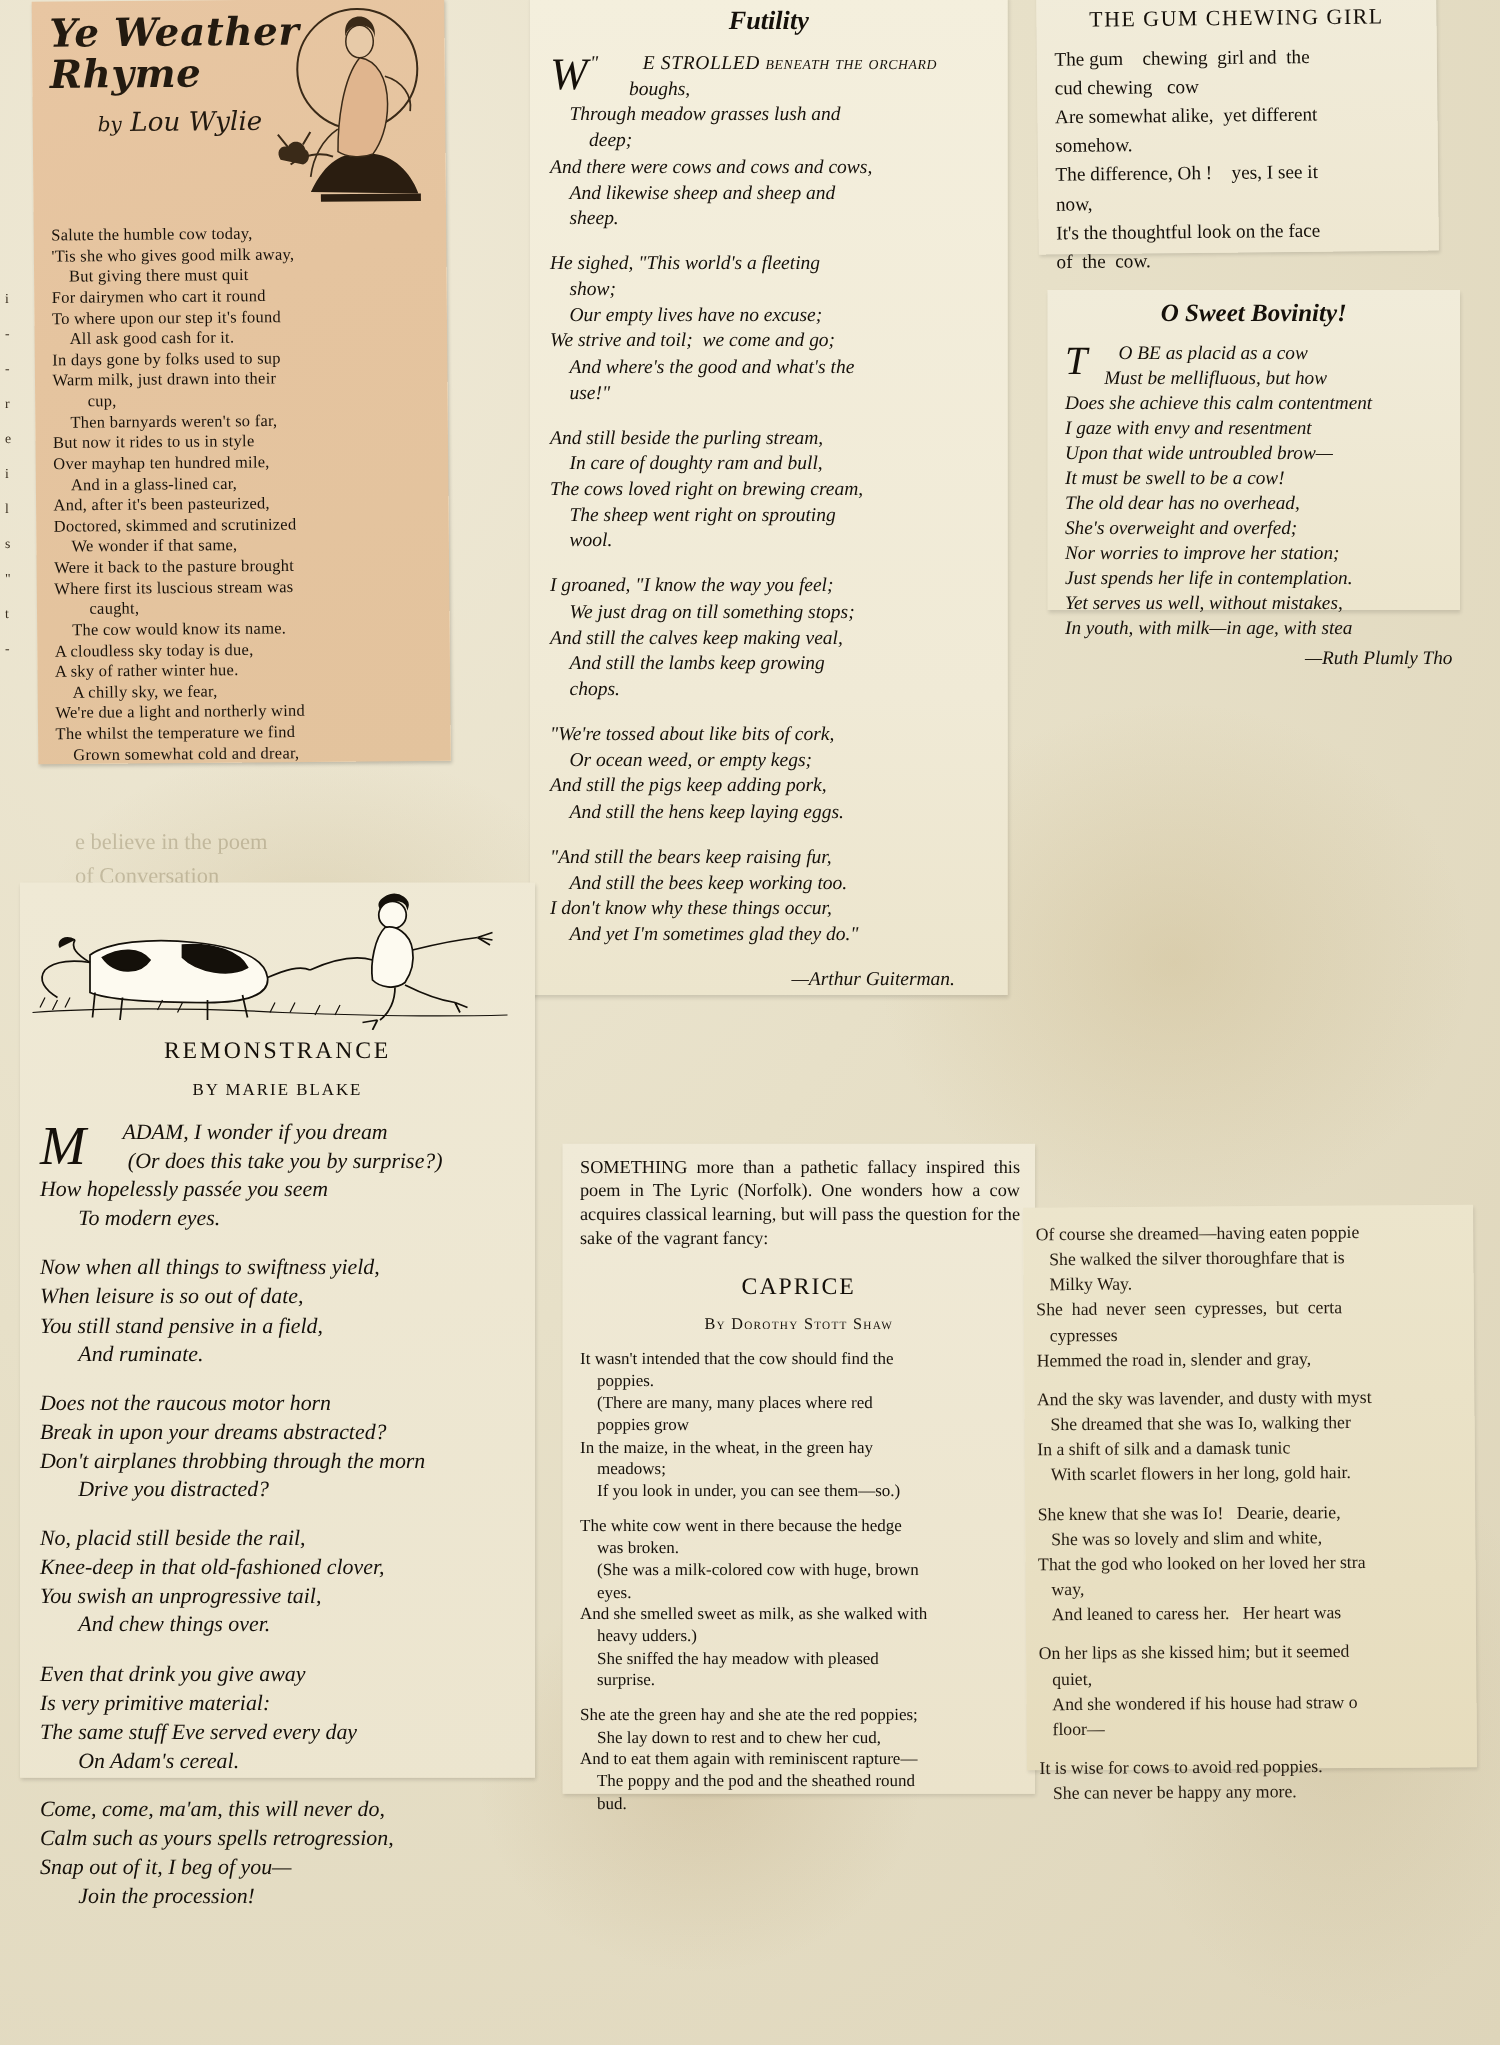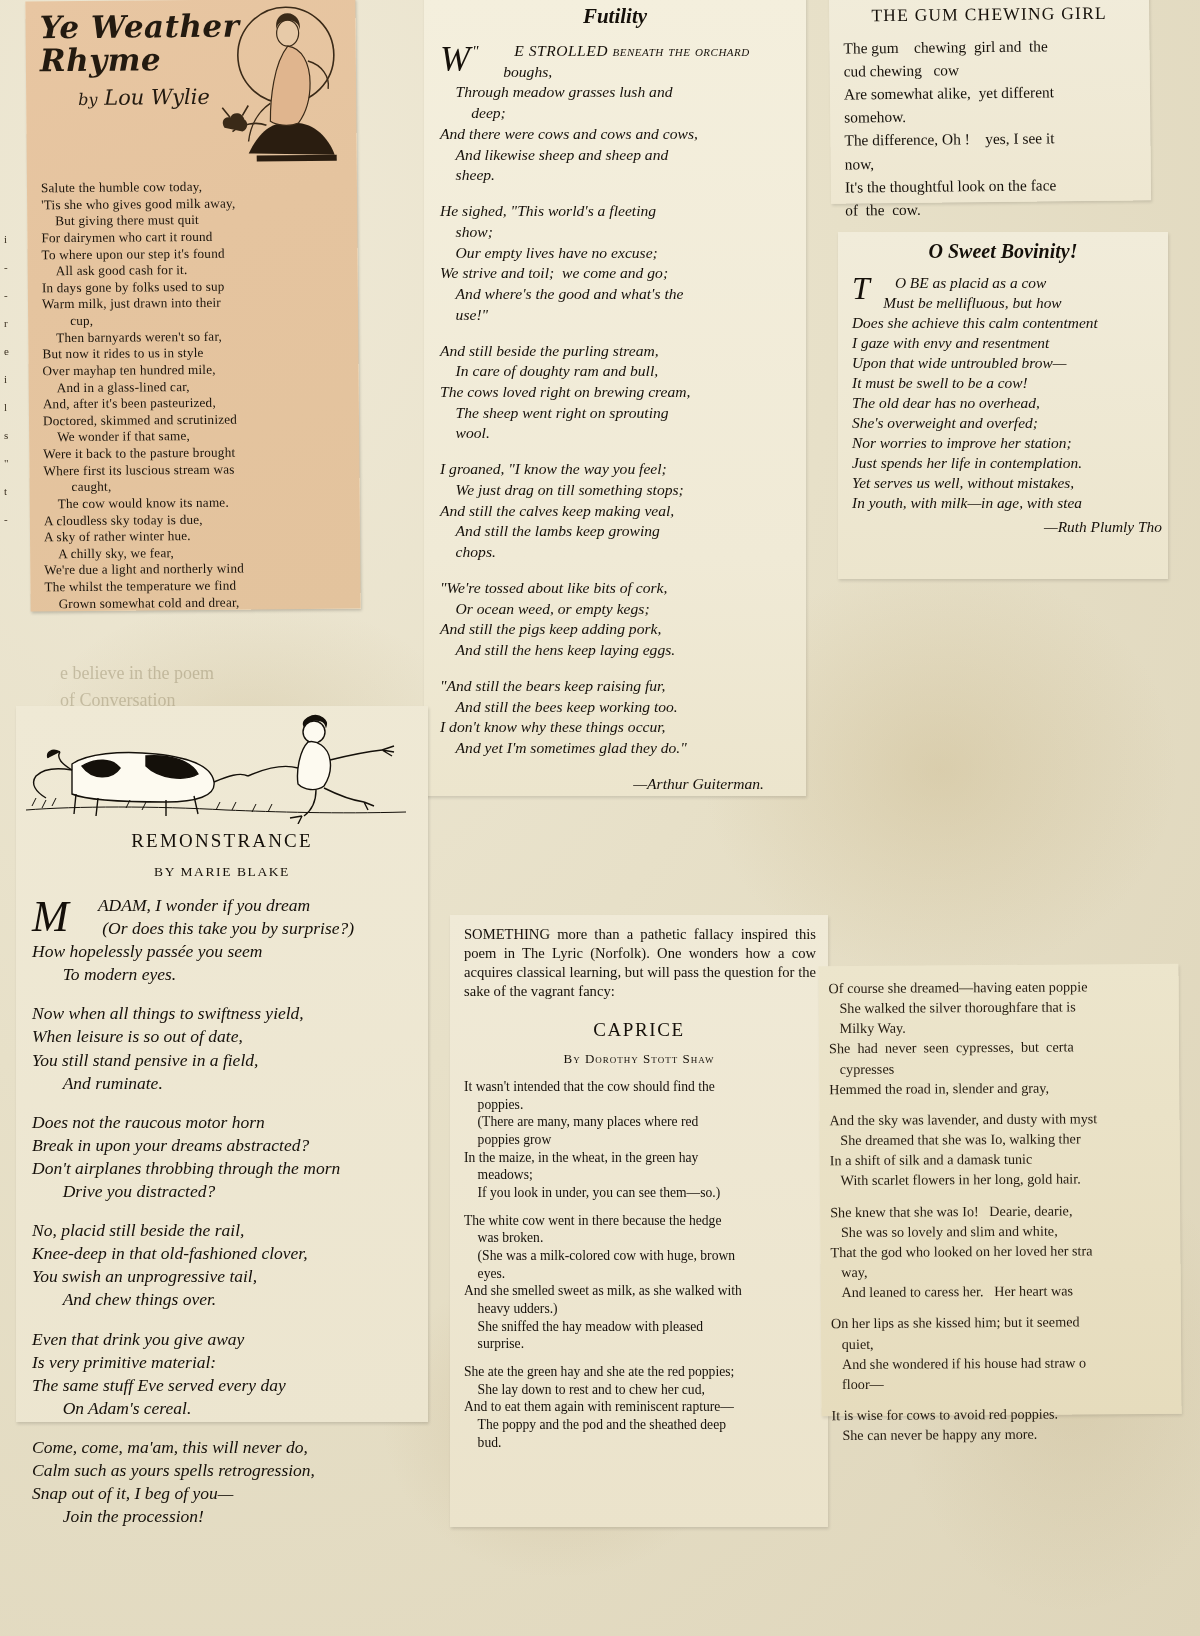--- a/index.html
+++ b/index.html
@@ -184,21 +184,21 @@
   .gum-body {
     font-size: 15.4px;
     line-height: 1.5;
     padding: 0 10px 0 14px;
     text-align: justify;
   }
   .gum-body .l { white-space: pre-wrap; display: block; }
 
   
   #bovinity {
-    left: 838px; top: 232px; width: 330px; height: 347px;
+    left: 838px; top: 232px; width: 330px; height: 256px;
     background: linear-gradient(180deg, #f1ecda 0%, #ece5cd 100%);
     box-shadow: 1px 2px 3px rgba(0,0,0,.12);
   }
   #bovinity h2 {
     margin: 8px 0 10px 0;
     text-align: center;
     font-size: 20px;
     font-style: italic;
     font-weight: bold;
   }
@@ -212,21 +212,21 @@
   .dropcap-T {
     float: left;
     font-size: 32px;
     line-height: 23px;
     font-style: italic;
     padding: 4px 2px 0 0;
   }
 
   
   #caprice {
-    left: 450px; top: 915px; width: 378px; height: 612px;
+    left: 450px; top: 915px; width: 378px; height: 520px;
     background: linear-gradient(180deg, #f0ead7 0%, #ebe3cb 100%);
     box-shadow: 1px 2px 3px rgba(0,0,0,.12);
   }
   .cap-intro {
     font-size: 14.6px;
     line-height: 1.30;
     padding: 10px 12px 0 14px;
     text-align: justify;
   }
   #caprice h2 {
@@ -521,21 +521,21 @@
         <div class="l">    eyes.</div>
         <div class="l">And she smelled sweet as milk, as she walked with</div>
         <div class="l">    heavy udders.)</div>
         <div class="l">    She sniffed the hay meadow with pleased</div>
         <div class="l">    surprise.</div>
       </div>
       <div class="stanza">
         <div class="l">She ate the green hay and she ate the red poppies;</div>
         <div class="l">    She lay down to rest and to chew her cud,</div>
         <div class="l">And to eat them again with reminiscent rapture—</div>
-        <div class="l">    The poppy and the pod and the sheathed deep</div>
+        <div class="l">    The poppy and the pod and the sheathed round</div>
         <div class="l">    bud.</div>
       </div>
     </div>
 </div>
 
 <div class="clip" id="io-poem">
   <div class="io-body" id="io-body">
       <div class="stanza">
         <div class="l">Of course she dreamed—having eaten poppie</div>
         <div class="l">   She walked the silver thoroughfare that is</div>

